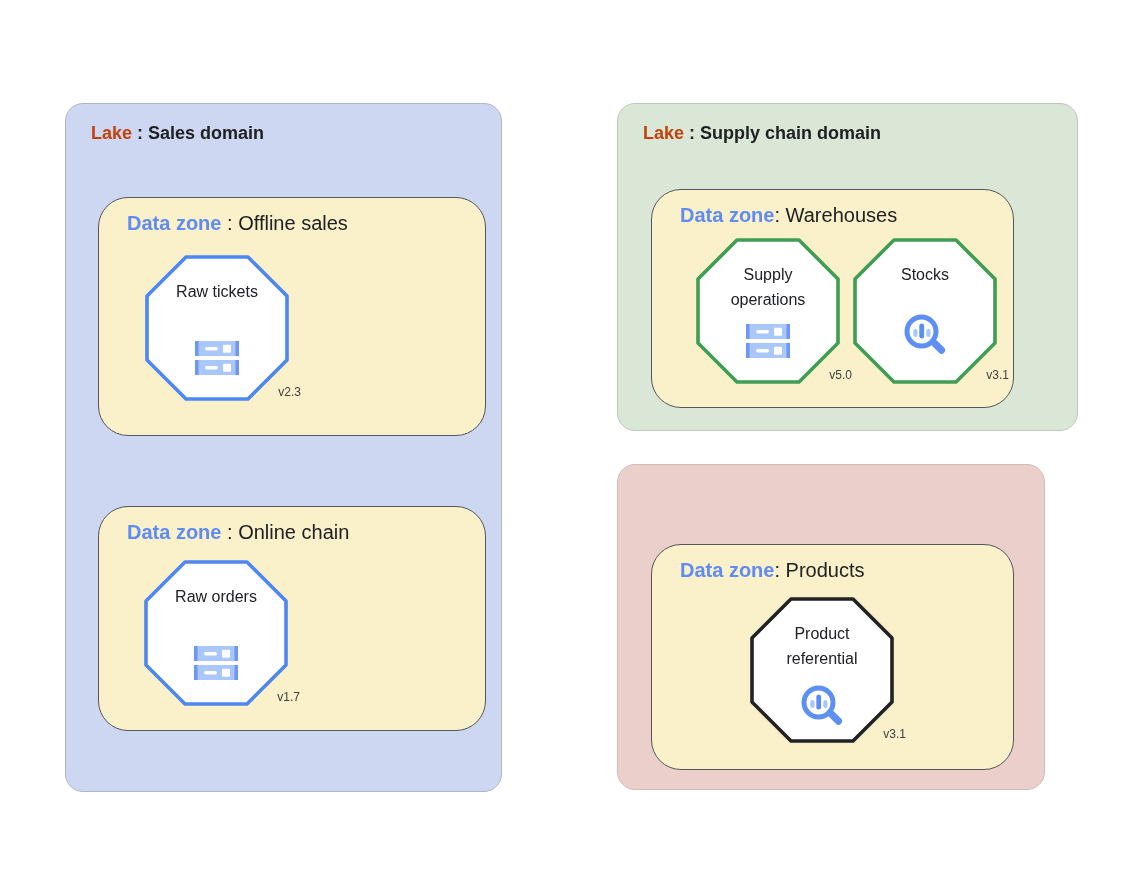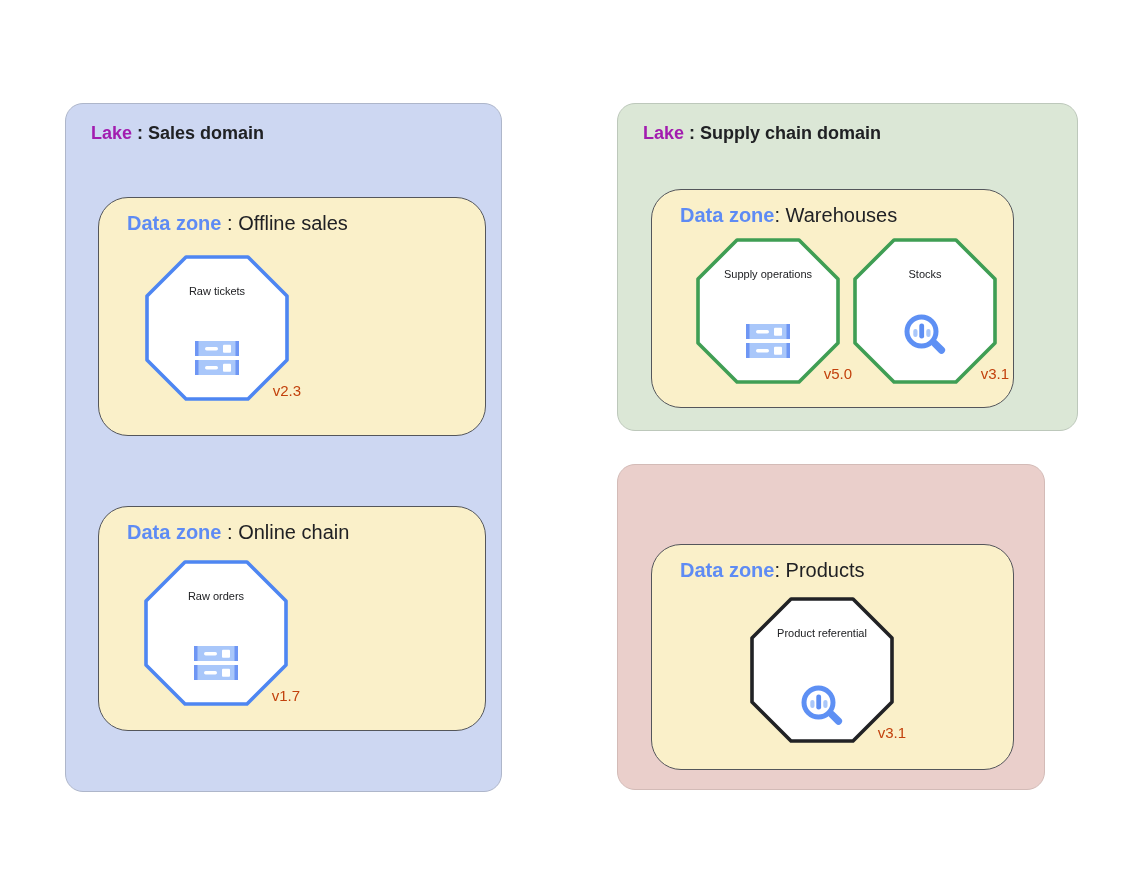--- a/index.html
+++ b/index.html
@@ -27,21 +27,21 @@
 
   .lake-title {
     position: absolute;
     top: 19px;
     left: 25px;
     font-size: 18px;
     font-weight: bold;
     color: #202124;
     white-space: nowrap;
   }
-  .lake-title .prefix { color: #a21caf; }
+  .lake-title .prefix { color: #c2410c; }
   .sep { white-space: pre; }
 
   .zone {
     position: absolute;
     background: #faf0c9;
     border: 1.6px solid #54565b;
     border-radius: 30px;
   }
   .zone-offline    { left: 32px; top: 93px;  width: 386px; height: 237px; }
   .zone-online     { left: 32px; top: 402px; width: 386px; height: 223px; }
@@ -69,37 +69,37 @@
     left: 0;
     top: 0;
     display: block;
   }
   .entity-label {
     position: absolute;
     top: 24px;
     left: 17px;
     right: 17px;
     text-align: center;
-    font-size: 11px;
+    font-size: 16px;
     line-height: 25px;
     color: #202124;
   }
   .entity-icon {
     position: absolute;
     left: 50%;
     transform: translateX(-50%);
   }
   .icon-mid { top: 74px; }   
   .icon-low { top: 86px; }   
   .entity-version {
     position: absolute;
     right: -12px;
     bottom: 2px;
-    font-size: 15px;
-    color: #c2410c;
+    font-size: 12px;
+    color: #404040;
     white-space: nowrap;
   }
 </style>
 </head>
 <body>
 
 <div class="canvas">
 
   <section class="lake lake-sales">
     <div class="lake-title">

